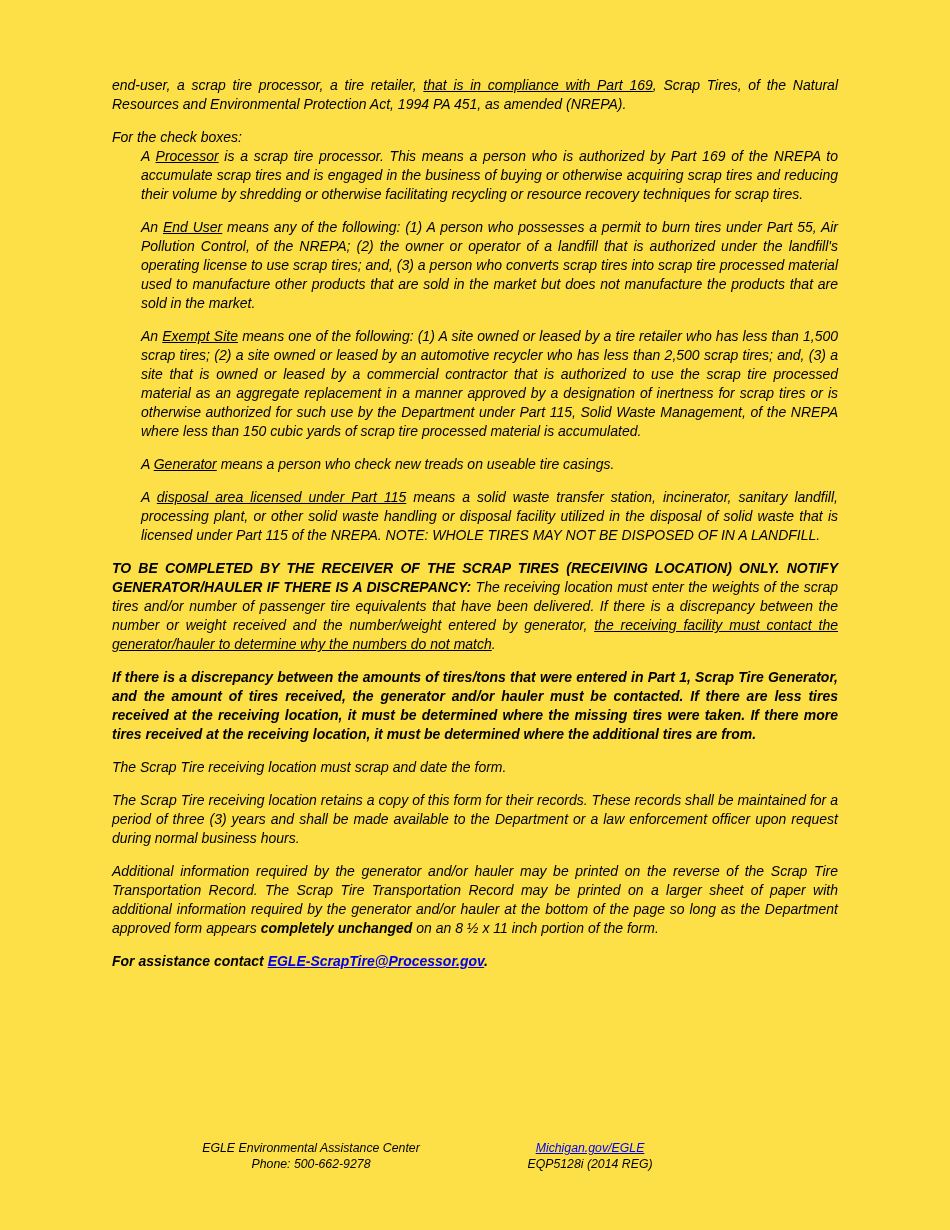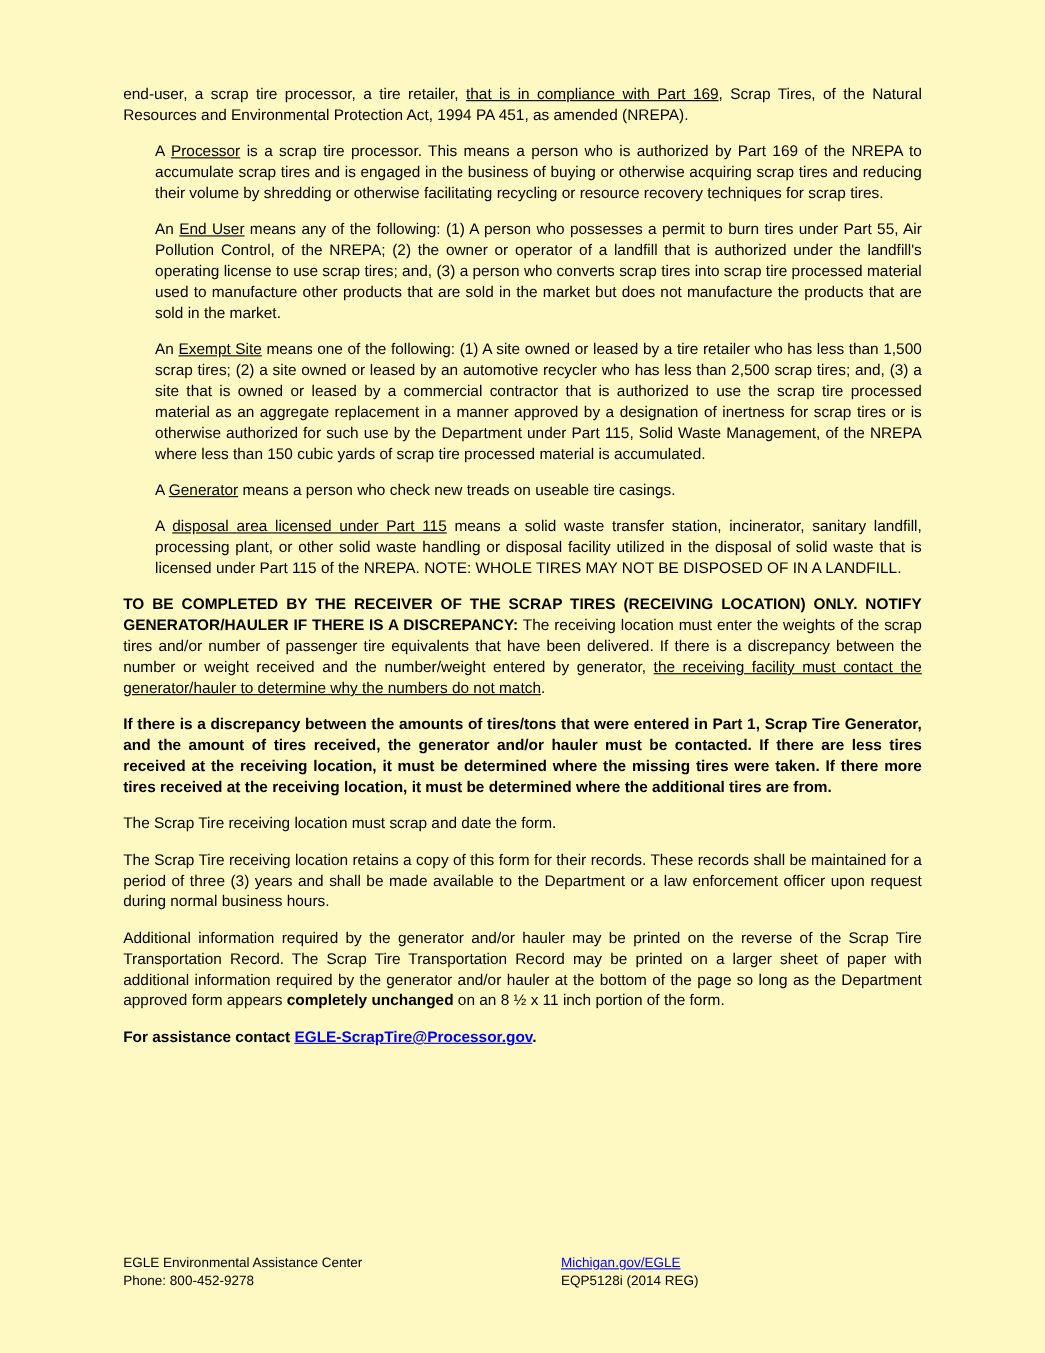--- a/index.html
+++ b/index.html
@@ -10,21 +10,22 @@
   body {
     width: 950px;
     height: 1230px;
     position: relative;
     font-family: "Liberation Sans", "DejaVu Sans", sans-serif;
     color: #000000;
   }
   .page {
     position: absolute;
     inset: 0;
-    background: #fef9c3;
+    background: #fde047;
+    font-style: italic;
   }
   .content {
     position: absolute;
     left: 112px;
     top: 76px;
     width: 726px;
     font-size: 14px;
     line-height: 19px;
     text-align: justify;
     text-justify: inter-word;
@@ -53,47 +54,48 @@
     position: absolute;
     left: 112px;
     top: 1140px;
     width: 726px;
     display: grid;
     grid-template-columns: 398px 160px auto;
     font-size: 12.3px;
     line-height: 16px;
     text-align: left;
   }
-  .footer .line { white-space: nowrap; }
+  .footer .line { white-space: nowrap; text-align: center; }
 </style>
 </head>
 <body>
 
 <div class="page">
 
   <div class="content">
 
   <p class="para"><span>end-user, a scrap tire processor, a tire retailer, </span><span class="u">that is in compliance with Part 169</span><span>, Scrap Tires, of the Natural Resources and Environmental Protection Act, 1994 PA 451, as amended (NREPA).</span></p>
+      <p class="para tight"><span>For the check boxes:</span></p>
       <p class="para indent"><span>A </span><span class="u">Processor</span><span> is a scrap tire processor.  This means a person who is authorized by Part 169 of the NREPA to accumulate scrap tires and is engaged in the business of buying or otherwise acquiring scrap tires and reducing their volume by shredding or otherwise facilitating recycling or resource recovery techniques for scrap tires.</span></p>
       <p class="para indent"><span>An </span><span class="u">End User</span><span> means any of the following:  (1) A person who possesses a permit to burn tires under Part 55, Air Pollution Control, of the NREPA; (2) the owner or operator of a landfill that is authorized under the landfill's operating license to use scrap tires; and, (3) a person who converts scrap tires into scrap tire processed material used to manufacture other products that are sold in the market but does not manufacture the products that are sold in the market.</span></p>
       <p class="para indent"><span>An </span><span class="u">Exempt Site</span><span> means one of the following:  (1) A site owned or leased by a tire retailer who has less than 1,500 scrap tires; (2) a site owned or leased by an automotive recycler who has less than 2,500 scrap tires; and, (3) a site that is owned or leased by a commercial contractor that is authorized to use the scrap tire processed material as an aggregate replacement in a manner approved by a designation of inertness for scrap tires or is otherwise authorized for such use by the Department under Part 115, Solid Waste Management, of the NREPA where less than 150 cubic yards of scrap tire processed material is accumulated.</span></p>
       <p class="para indent"><span>A </span><span class="u">Generator</span><span> means a person who check new treads on useable tire casings.</span></p>
       <p class="para indent"><span>A </span><span class="u">disposal area licensed under Part 115</span><span> means a solid waste transfer station, incinerator, sanitary landfill, processing plant, or other solid waste handling or disposal facility utilized in the disposal of solid waste that is licensed under Part 115 of the NREPA.  NOTE:  WHOLE TIRES MAY NOT BE DISPOSED OF IN A LANDFILL.</span></p>
       <p class="para"><span class="b">TO BE COMPLETED BY THE RECEIVER OF THE SCRAP TIRES (RECEIVING LOCATION) ONLY.  NOTIFY GENERATOR/HAULER IF THERE IS A DISCREPANCY:</span><span>  The receiving location must enter the weights of the scrap tires and/or number of passenger tire equivalents that have been delivered.  If there is a discrepancy between the number or weight received and the number/weight entered by generator, </span><span class="u">the receiving facility must contact the generator/hauler to determine why the numbers do not match</span><span>.</span></p>
       <p class="para bold"><span>If there is a discrepancy between the amounts of tires/tons that were entered in Part 1, Scrap Tire Generator, and the amount of tires received, the generator and/or hauler must be contacted.  If there are less tires received at the receiving location, it must be determined where the missing tires were taken.  If there more tires received at the receiving location, it must be determined where the additional tires are from.</span></p>
       <p class="para"><span>The Scrap Tire receiving location must scrap and date the form.</span></p>
       <p class="para"><span>The Scrap Tire receiving location retains a copy of this form for their records.  These records shall be maintained for a period of three (3) years and shall be made available to the Department or a law enforcement officer upon request during normal business hours.</span></p>
       <p class="para"><span>Additional information required by the generator and/or hauler may be printed on the reverse of the Scrap Tire Transportation Record.  The Scrap Tire Transportation Record may be printed on a larger sheet of paper with additional information required by the generator and/or hauler at the bottom of the page so long as the Department approved form appears </span><span class="b">completely unchanged</span><span> on an 8 ½ x 11 inch portion of the form.</span></p>
       <p class="para bold"><span>For assistance contact </span><a href="#" class="link">EGLE-ScrapTire@Processor.gov</a><span>.</span></p>
     </div>
 
   <div class="footer">
     <div>
       <div class="line">EGLE Environmental Assistance Center</div>
-      <div class="line">Phone: 800-452-9278</div>
+      <div class="line">Phone: 500-662-9278</div>
     </div>
     <div>
       <div class="line"><a class="link" href="#">Michigan.gov/EGLE</a></div>
       <div class="line">EQP5128i (2014 REG)</div>
     </div>
   </div>
 
 </div>
 
 </body></html>

